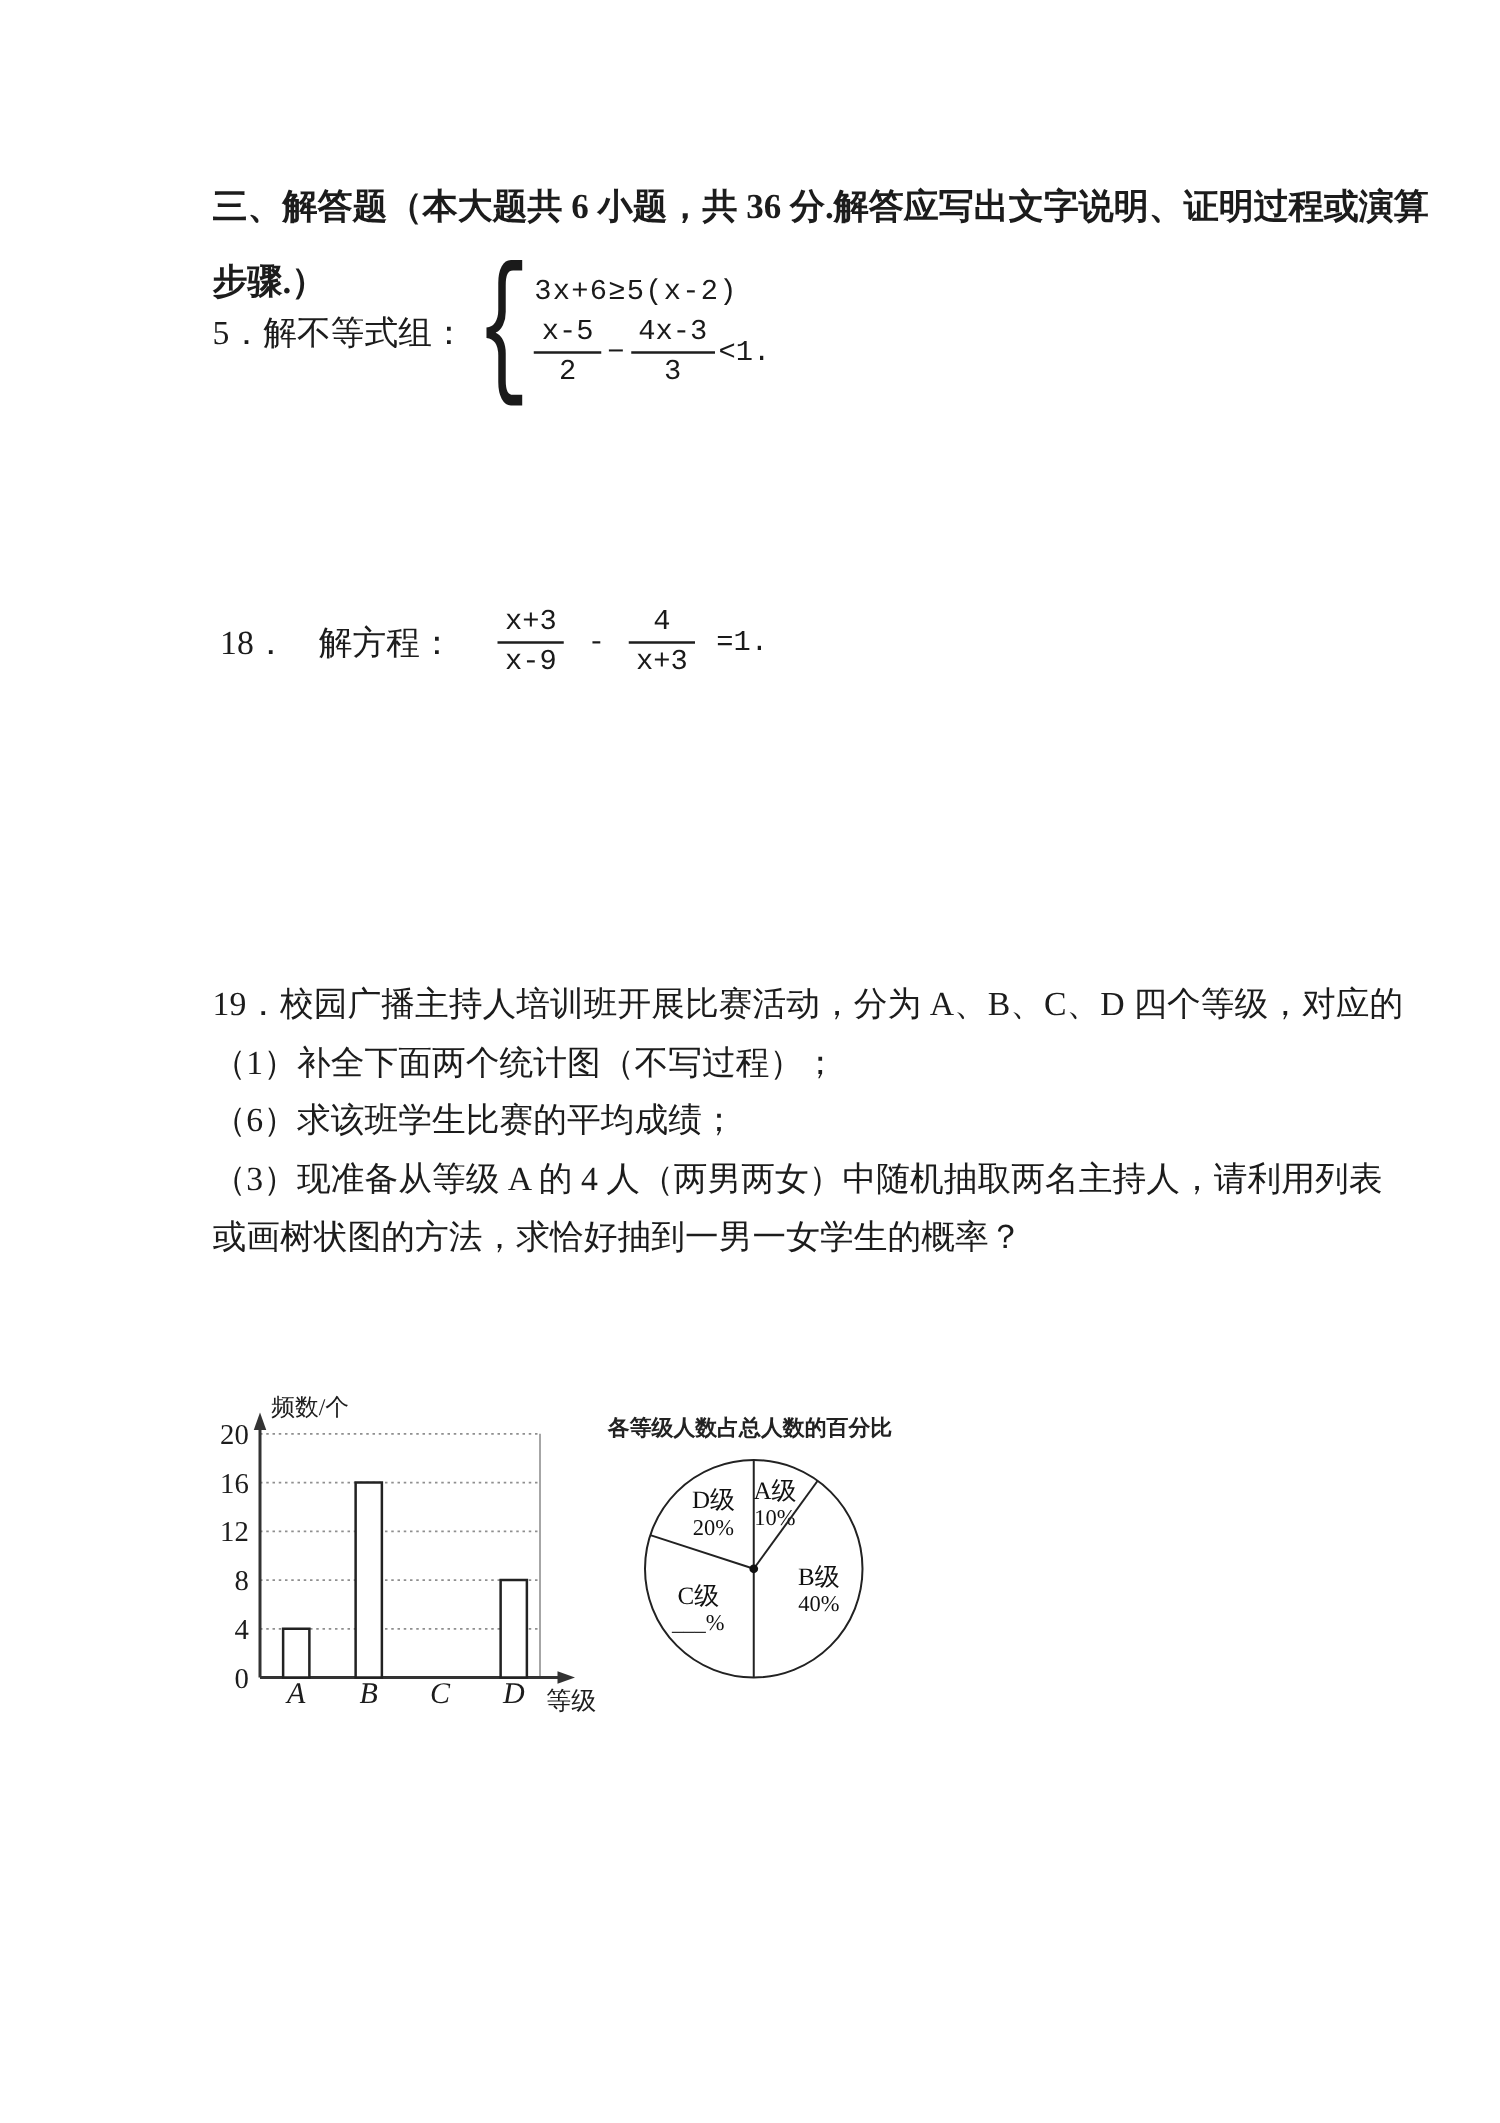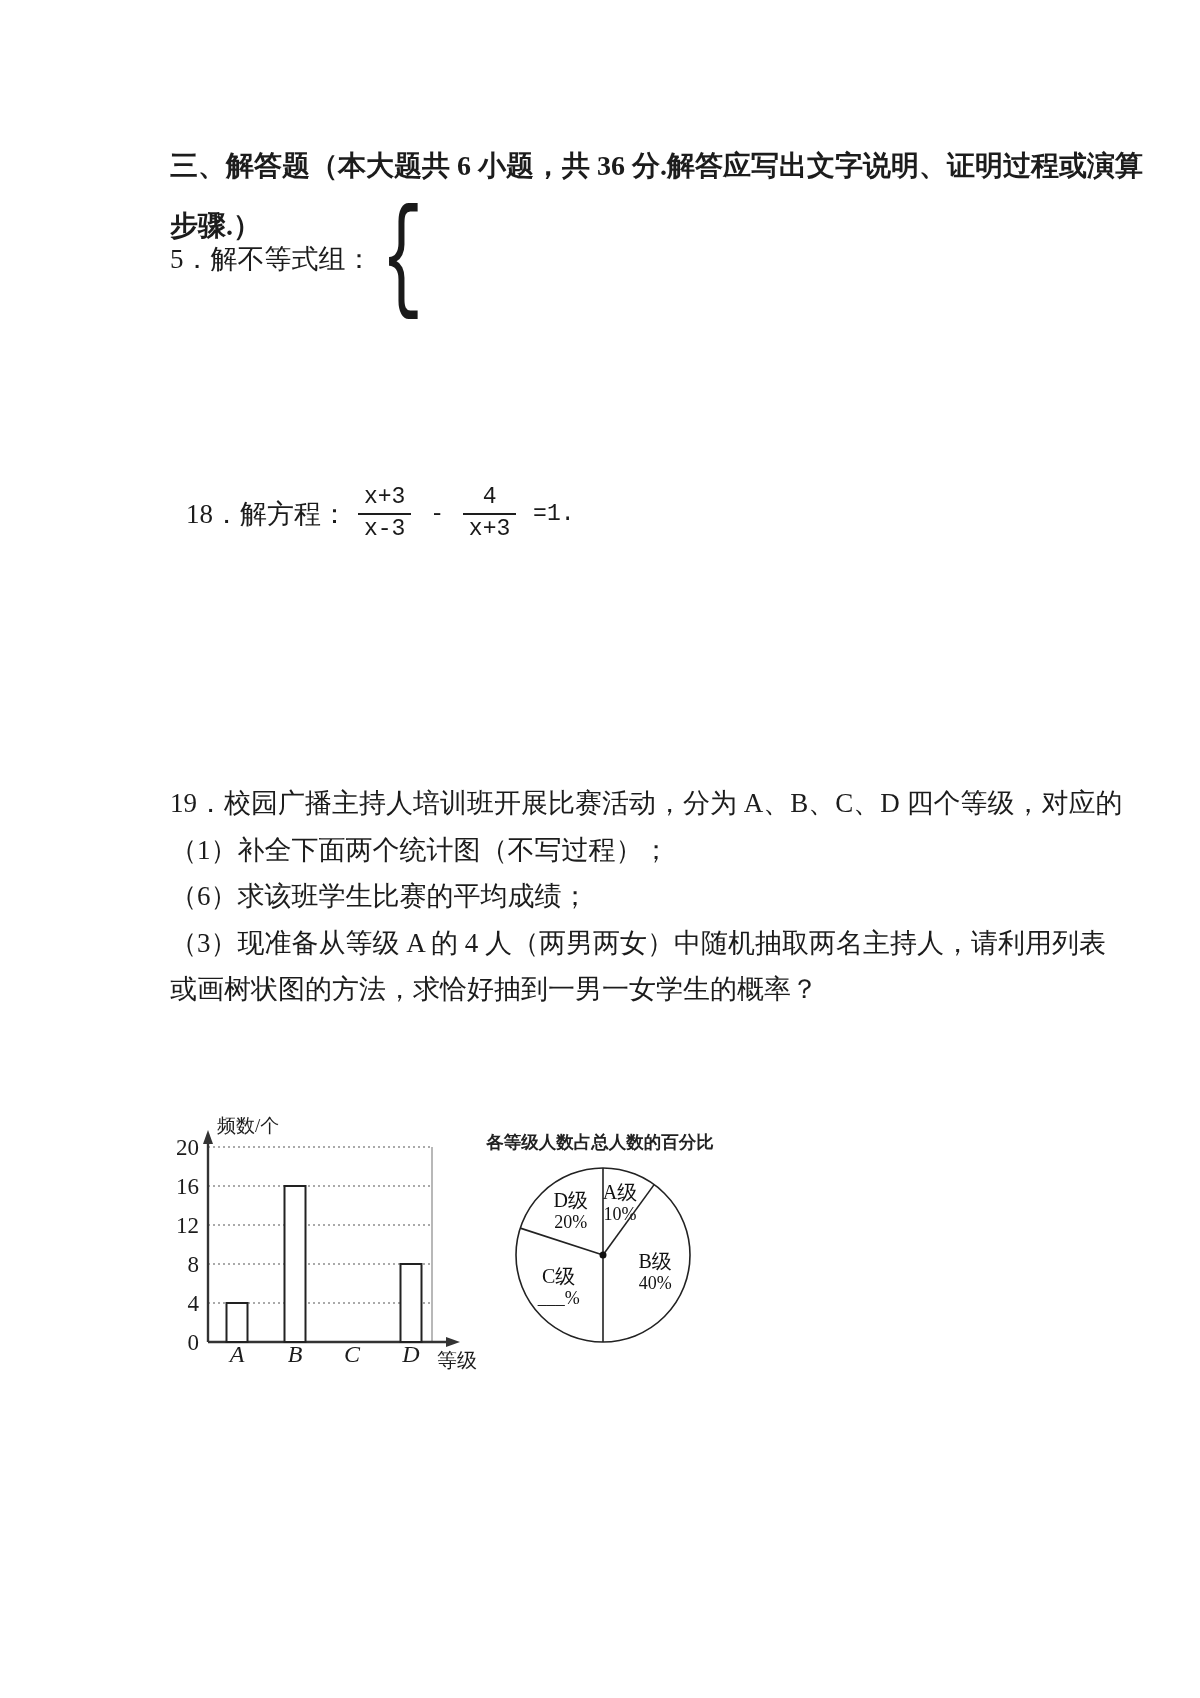--- a/index.html
+++ b/index.html
@@ -74,29 +74,44 @@
 
   <div class="section-header">
     <div>三、解答题（本大题共 6 小题，共 36 分.解答应写出文字说明、证明过程或演算</div>
     <div>步骤.）</div>
   </div>
 
   <div class="problem-row" style="left:170px; top:220px;">
     <span class="p-label">5．</span>
     <span class="p-label">解不等式组：</span>
     <span class="brace formula">{</span>
+    <span class="sys-lines formula">
+      <span class="sys-line1" style="display:block;">3x+6≥5(x-2)</span>
+      <span class="sys-row">
+        <span class="frac">
+          <span class="num">x-5</span>
+          <span class="den">2</span>
+        </span>
+        <span class="op">−</span>
+        <span class="frac">
+          <span class="num">4x-3</span>
+          <span class="den">3</span>
+        </span>
+        <span class="tail">&lt;1.</span>
+      </span>
+    </span>
   </div>
 
-  <div class="problem-row" style="left:186px; top:484px;">
+  <div class="problem-row" style="left:176px; top:484px;gap:25px;">
     <span class="p-label">18．</span>
     <span class="p-label">解方程：</span>
     <span class="formula" style="margin-left:10px;font-family:Liberation Mono, monospace;">
       <span class="frac">
         <span class="num">x+3</span>
-        <span class="den">x-3</span>
+        <span class="den">x-9</span>
       </span>
       <span class="op">-</span>
       <span class="frac">
         <span class="num">4</span>
         <span class="den">x+3</span>
       </span>
       <span class="tail">=1.</span>
     </span>
   </div>
 

